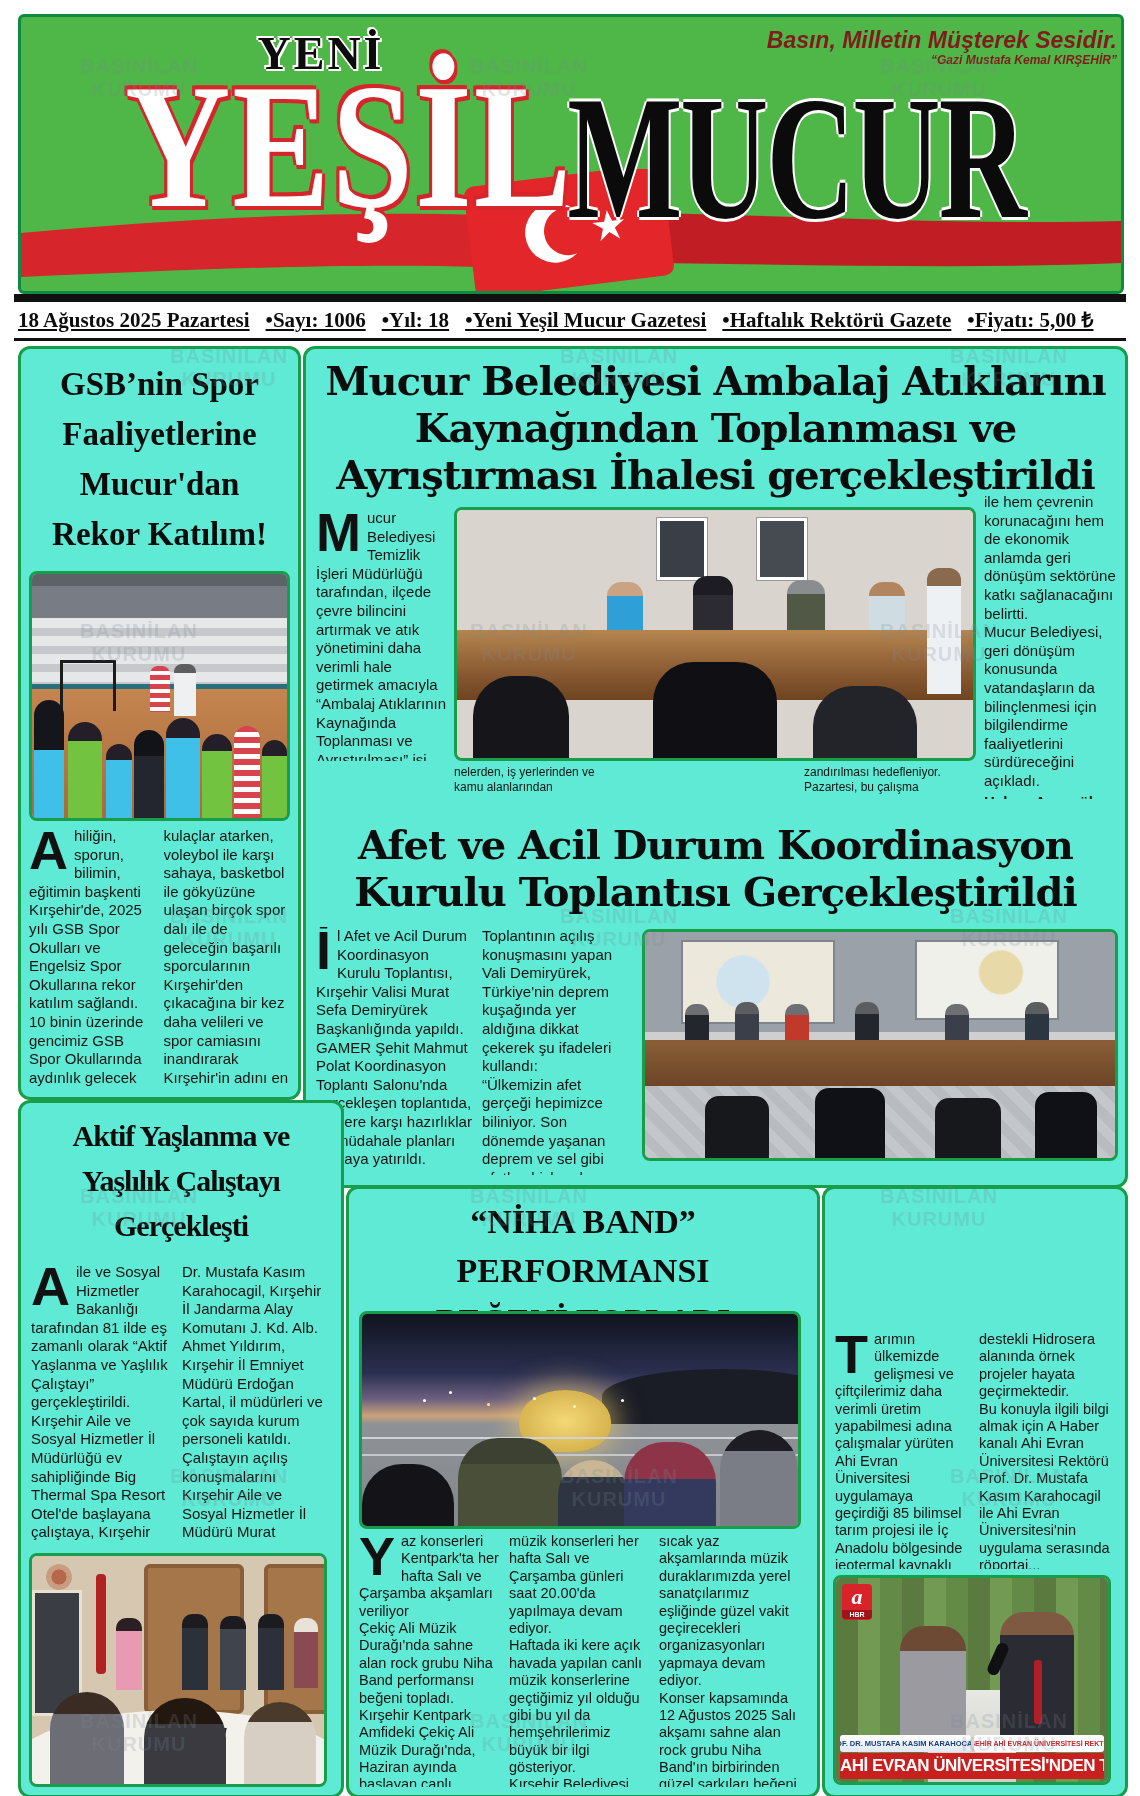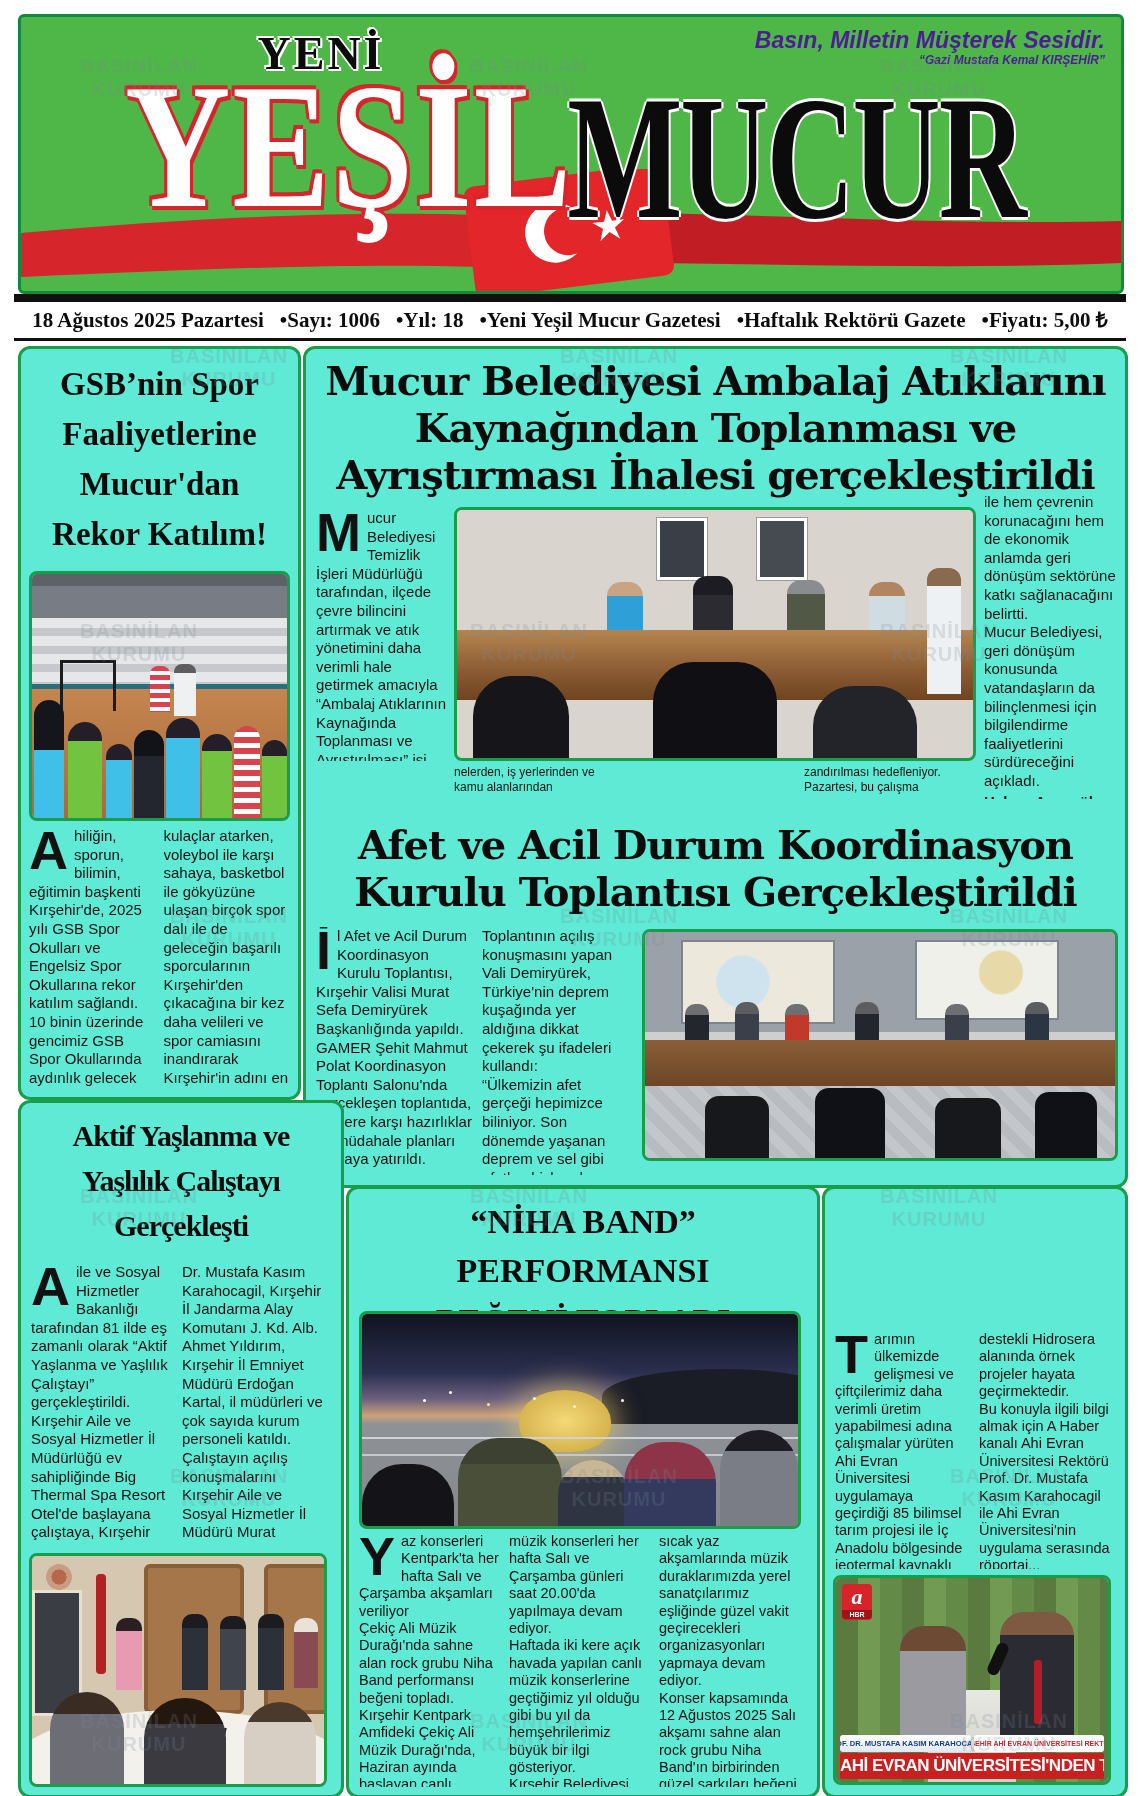--- a/index.html
+++ b/index.html
@@ -17,30 +17,30 @@
         font:bold 46px/1 "Liberation Serif",serif;color:#0c0c0c;letter-spacing:3px;
         text-shadow:-2px 0 #fff,2px 0 #fff,0 -2px #fff,0 2px #fff,2px 2px #fff,-2px -2px #fff;}
   .yesil{position:absolute;left:18px;top:40px;width:620px;text-align:center;z-index:3;
          font:bold 146px/1 "Liberation Serif",serif;color:#ffffff;letter-spacing:2px;
          transform:scaleY(1.22);transform-origin:top;
          text-shadow:-3px 0 #d6252b,3px 0 #d6252b,0 -3px #d6252b,0 3px #d6252b,3px 3px #d6252b,-3px -3px #d6252b;}
   .mucur{position:absolute;left:455px;top:52px;width:640px;text-align:center;z-index:3;
          font:bold 122px/1 "Liberation Serif",serif;color:#0b0b0b;letter-spacing:-2px;
          transform:scaleY(1.45);transform-origin:top;
          text-shadow:-2px 0 #fff,2px 0 #fff,0 -2px #fff,0 2px #fff;}
-  .motto{position:absolute;right:16px;top:10px;z-index:4;text-align:right;color:#4c1d95;}
+  .motto{position:absolute;right:4px;top:10px;z-index:4;text-align:right;color:#7f1d1d;}
   .motto-main{font:bold italic 23px/1.15 "Liberation Sans",sans-serif;}
   .motto-sub{font:bold italic 12px/1.3 "Liberation Sans",sans-serif;}
   .ribbon{position:absolute;left:0;bottom:0;width:100%;height:122px;z-index:2;}
 
   .rule-thick{position:absolute;left:14px;top:294px;width:1112px;height:8px;background:#101010;}
   .rule-thin{position:absolute;left:14px;top:338px;width:1112px;height:3px;background:#101010;}
   .dateline{position:absolute;left:18px;top:304px;width:1104px;height:32px;z-index:5;
-            display:flex;justify-content:center;align-items:center;gap:16px;
-            font:bold 21px/1 "Liberation Serif",serif;color:#0c0c0c;white-space:nowrap;}
+            display:flex;align-items:center;gap:16px;
+            font:bold 21px/1 "Liberation Serif",serif;color:#0c0c0c;white-space:nowrap;text-decoration:underline;}
 
   
   .nbox{position:absolute;background:#5eead4;border:3px solid #1a9d4b;border-radius:12px;overflow:hidden;}
   .headline{font-family:"Liberation Serif",serif;font-weight:bold;text-align:center;color:#0c0c0c;
             white-space:pre-line;}
   .slab{font-family:"DejaVu Serif",serif;letter-spacing:-1px;}
   .body-col{font-size:15px;line-height:1.24;color:#141414;overflow:hidden;}
   .pre{white-space:pre-line;}
   .dropcap{float:left;font:bold 54px/40px "Liberation Sans",sans-serif;color:#111;margin:3px 6px 0 0;}
   .more{font-weight:bold;text-align:right;margin-top:2px;color:#111;}

